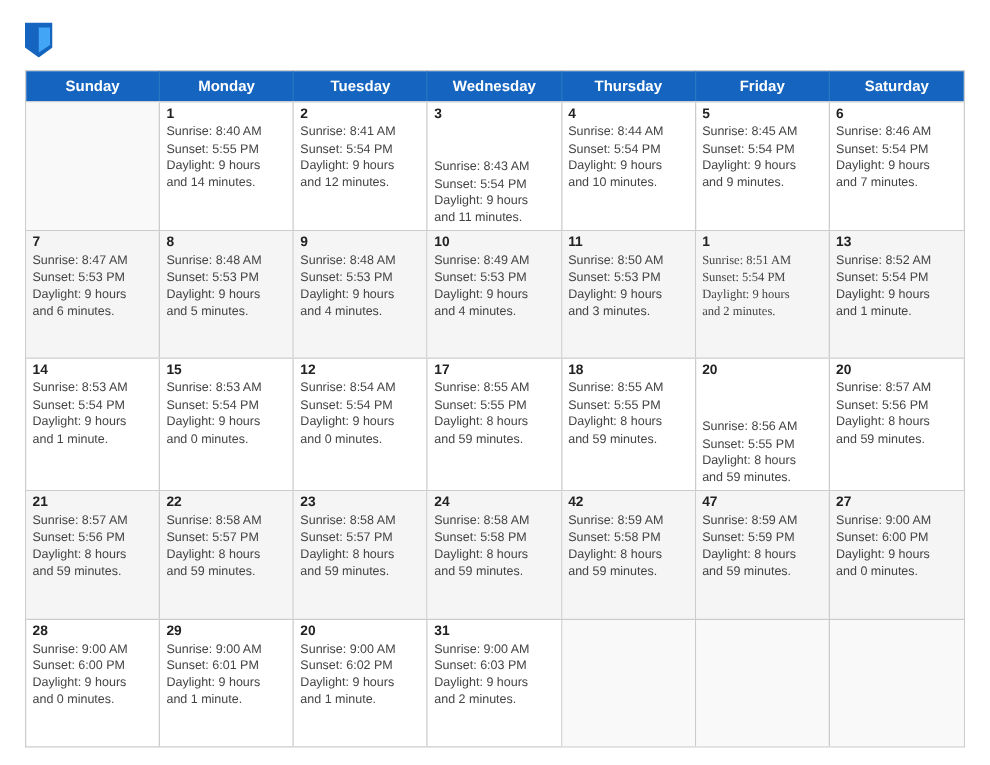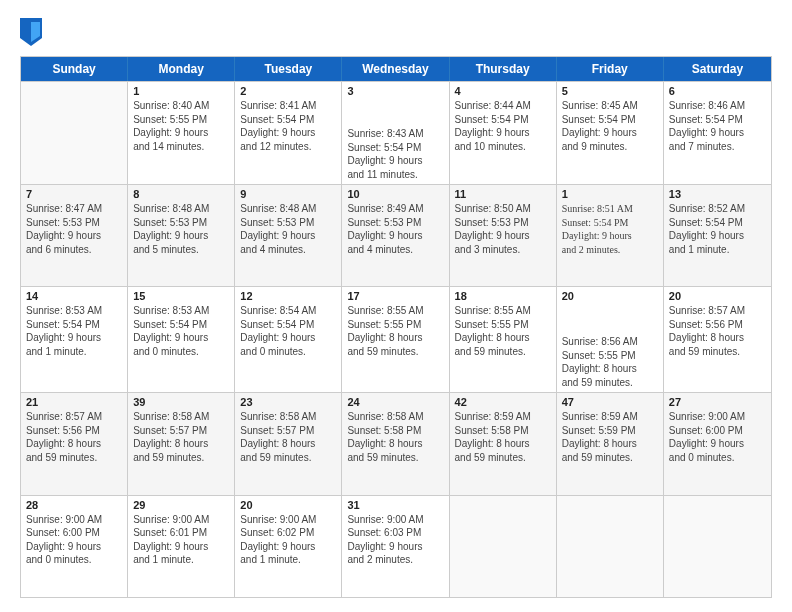--- a/index.html
+++ b/index.html
@@ -299,21 +299,21 @@
         </div>
         <div class="cal-row row-shaded">
           <div class="cal-cell">
             <div class="day-num">21</div>
             <div class="day-info" style="white-space: pre-line;">Sunrise: 8:57 AM
 Sunset: 5:56 PM
 Daylight: 8 hours
 and 59 minutes.</div>
           </div>
           <div class="cal-cell">
-            <div class="day-num">39</div>
+            <div class="day-num">22</div>
             <div class="day-info" style="white-space: pre-line;">Sunrise: 8:58 AM
 Sunset: 5:57 PM
 Daylight: 8 hours
 and 59 minutes.</div>
           </div>
           <div class="cal-cell">
             <div class="day-num">23</div>
             <div class="day-info" style="white-space: pre-line;">Sunrise: 8:58 AM
 Sunset: 5:57 PM
 Daylight: 8 hours

